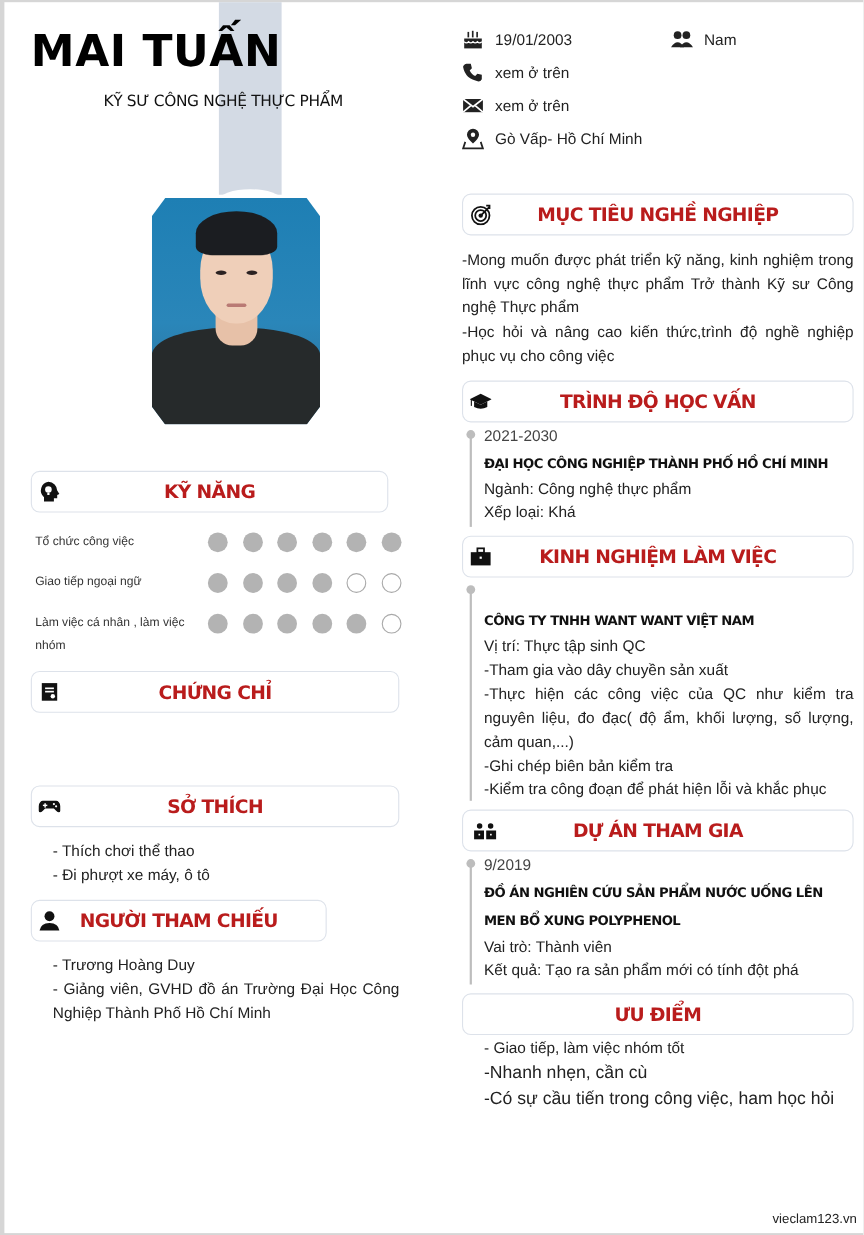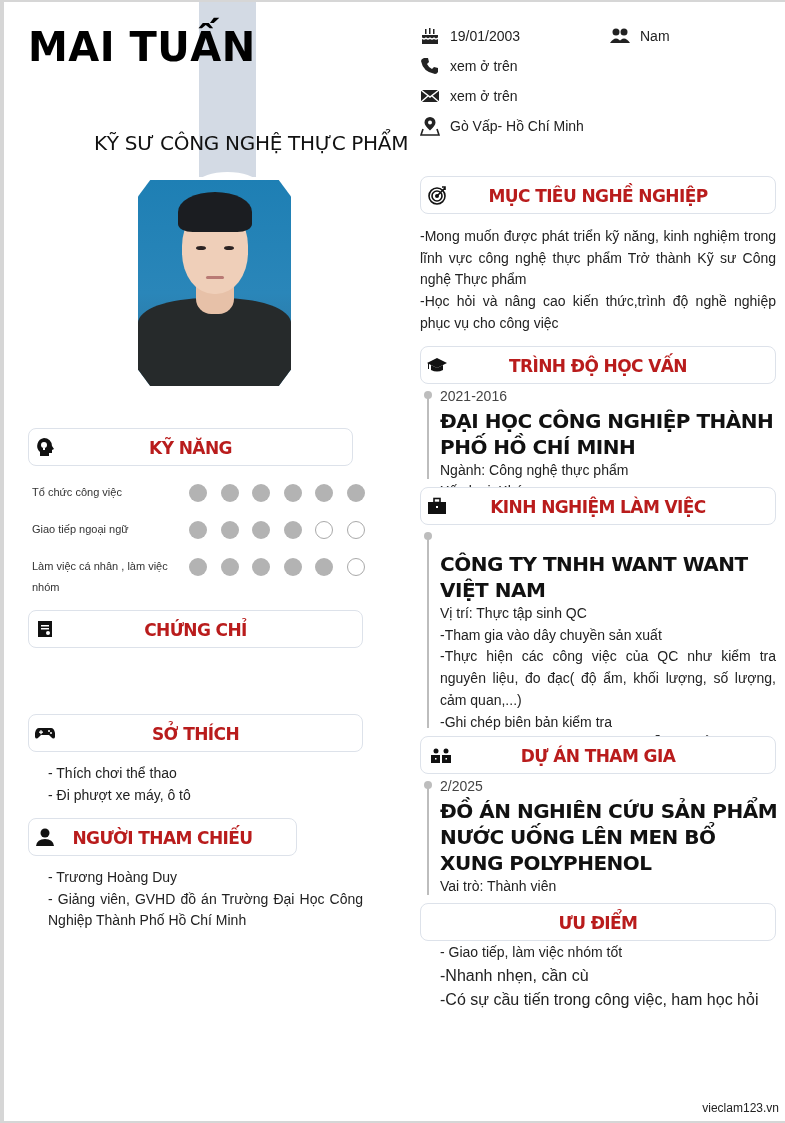--- a/index.html
+++ b/index.html
@@ -2,21 +2,21 @@
 <html><head>
 <meta charset="utf-8">
 <style>
   html, body { margin:0; padding:0; }
   body { width:785px; height:1123px; background:#d6d6d6; position:relative; overflow:hidden;
          font-family:"Liberation Sans", sans-serif; color:#222; }
   .page { position:absolute; left:4px; top:2px; width:781px; height:1119px; background:#fff;text-decoration:underline; }
   .ribbon { position:absolute; left:195px; top:0; width:57px; height:175px; background:#d3dae4; }
   .ribbon-cap { position:absolute; left:195px; top:170px; width:57px; height:10px; background:#fff; border-radius:50% 50% 0 0 / 100% 100% 0 0; }
   .name { position:absolute; left:24px; top:22px; font-size:40px; font-weight:bold; color:#000; letter-spacing:0.5px; font-family:"DejaVu Sans", sans-serif; }
-  .title { position:absolute; left:90px; top:82px; font-size:20px; color:#111; font-family:"DejaVu Sans", sans-serif; letter-spacing:-0.3px;margin-top:47px; }
+  .title { position:absolute; left:90px; top:82px; font-size:14px; color:#111; font-family:"DejaVu Sans", sans-serif; letter-spacing:-0.3px; }
   .photo { position:absolute; left:138px; top:180px; width:153px; height:206px; overflow:hidden;
            clip-path: polygon(8% 0, 92% 0, 100% 8%, 100% 92%, 92% 100%, 8% 100%, 0 92%, 0 8%);
            background:linear-gradient(#1e7fb4 0%, #2a86b9 55%, #2f6f96 100%); }
   .photo .shirt { position:absolute; left:0; top:118px; width:153px; height:100px; background:#262a2b; border-radius:45% 45% 0 0 / 25% 25% 0 0; }
   .photo .neck { position:absolute; left:58px; top:96px; width:38px; height:38px; background:#e7c1a8; border-radius:0 0 40% 40%; }
   .photo .face { position:absolute; left:44px; top:28px; width:66px; height:86px; background:#efcfb9; border-radius:44% 44% 48% 48%; }
   .photo .hair { position:absolute; left:40px; top:12px; width:74px; height:40px; background:#1b1d21; border-radius:50% 50% 20% 20%; }
   .photo .eye { position:absolute; top:66px; width:10px; height:4px; background:#2b2222; border-radius:50%; }
   .photo .mouth { position:absolute; left:68px; top:96px; width:18px; height:3px; background:#b97a74; border-radius:2px; }
 
@@ -31,21 +31,21 @@
   .justify { text-align:justify; }
 
   .skill-label { position:absolute; left:28px; font-size:11px; line-height:21px; color:#333; width:150px; }
   .dots { position:absolute; left:185px; display:flex; gap:13.5px; }
   .dot { width:18px; height:18px; border-radius:50%; box-sizing:border-box; }
   .dot.on { background:#b3b3b3; }
   .dot.off { background:#fff; border:1px solid #a9a9a9; }
 
   .timeline { position:absolute; width:2px; background:#bdbdbd; }
   .tl-dot { position:absolute; width:8px; height:8px; border-radius:50%; background:#bdbdbd; }
-  .item-head { font-weight:bold; font-family:"DejaVu Sans", sans-serif; font-size:20px; letter-spacing:-0.5px; color:#111; }
+  .item-head { font-weight:bold; font-family:"DejaVu Sans", sans-serif; font-size:12px; letter-spacing:-0.5px; color:#111; }
   .muted { color:#444; }
   .footer { position:absolute; right:6px; bottom:6px; font-size:12px; color:#222; }
 </style>
 </head>
 <body>
 
 <div class="page">
   <div class="ribbon"></div>
   <div class="ribbon-cap"></div>
 
@@ -196,21 +196,21 @@
     <svg class="sec-icon" viewBox="0 0 20 20">
         <path d="M0 8 l10 -5 l10 5 l-10 5z" fill="#111"></path>
         <path d="M4 10 l0 5 q6 3 12 0 l0 -5 l-6 3z" fill="#111"></path>
         <rect x="1" y="8" width="1" height="6" fill="#111"></rect>
       </svg>
     <div class="sec-title">TRÌNH ĐỘ HỌC VẤN</div>
   </div>
   <div class="tl-dot" style="left:420px;top:389px;"></div>
   <div class="timeline" style="left:423px;top:393px;height:84px;"></div>
   <div class="body-text" style="left:436px;top:384px;width:340px;">
-    <div class="muted">2021-2016</div>
+    <div class="muted">2021-2030</div>
     <div class="item-head" style="line-height:26px;">ĐẠI HỌC CÔNG NGHIỆP THÀNH PHỐ HỒ CHÍ MINH</div>
     <div>Ngành: Công nghệ thực phẩm</div>
     <div>Xếp loại: Khá</div>
   </div>
 
   <div class="sec-head" style="left:416px;top:485px;width:356px;">
     <svg class="sec-icon" viewBox="0 0 20 20">
         <rect x="1" y="6" width="18" height="12" fill="#111"></rect>
         <rect x="7" y="2.5" width="6" height="4" stroke="#111" stroke-width="1.6" fill="none"></rect>
         <rect x="9" y="10" width="2" height="2" fill="#fff"></rect>
@@ -235,23 +235,24 @@
         <rect x="0" y="10" width="9" height="8" fill="#111"></rect>
         <rect x="11" y="10" width="9" height="8" fill="#111"></rect>
         <rect x="4" y="13" width="1.5" height="1.5" fill="#fff"></rect>
         <rect x="14.5" y="13" width="1.5" height="1.5" fill="#fff"></rect>
       </svg>
     <div class="sec-title">DỰ ÁN THAM GIA</div>
   </div>
   <div class="tl-dot" style="left:420px;top:779px;"></div>
   <div class="timeline" style="left:423px;top:783px;height:110px;"></div>
   <div class="body-text" style="left:436px;top:774px;width:340px;">
-    <div class="muted">2/2025</div>
+    <div class="muted">9/2019</div>
     <div class="item-head" style="line-height:26px;">ĐỒ ÁN NGHIÊN CỨU SẢN PHẨM NƯỚC UỐNG LÊN MEN BỔ XUNG POLYPHENOL</div>
     <div>Vai trò: Thành viên</div>
+    <div>Kết quả: Tạo ra sản phẩm mới có tính đột phá</div>
   </div>
 
   <div class="sec-head" style="left:416px;top:901px;width:356px;">
     <div class="sec-title">ƯU ĐIỂM</div>
   </div>
   <div class="body-text" style="left:436px;top:940px;width:340px;">
     <div style="font-size:14px;">- Giao tiếp, làm việc nhóm tốt</div>
     <div style="font-size:16px;line-height:24px;">-Nhanh nhẹn, cần cù</div>
     <div style="font-size:16px;line-height:24px;">-Có sự cầu tiến trong công việc, ham học hỏi</div>
   </div>

